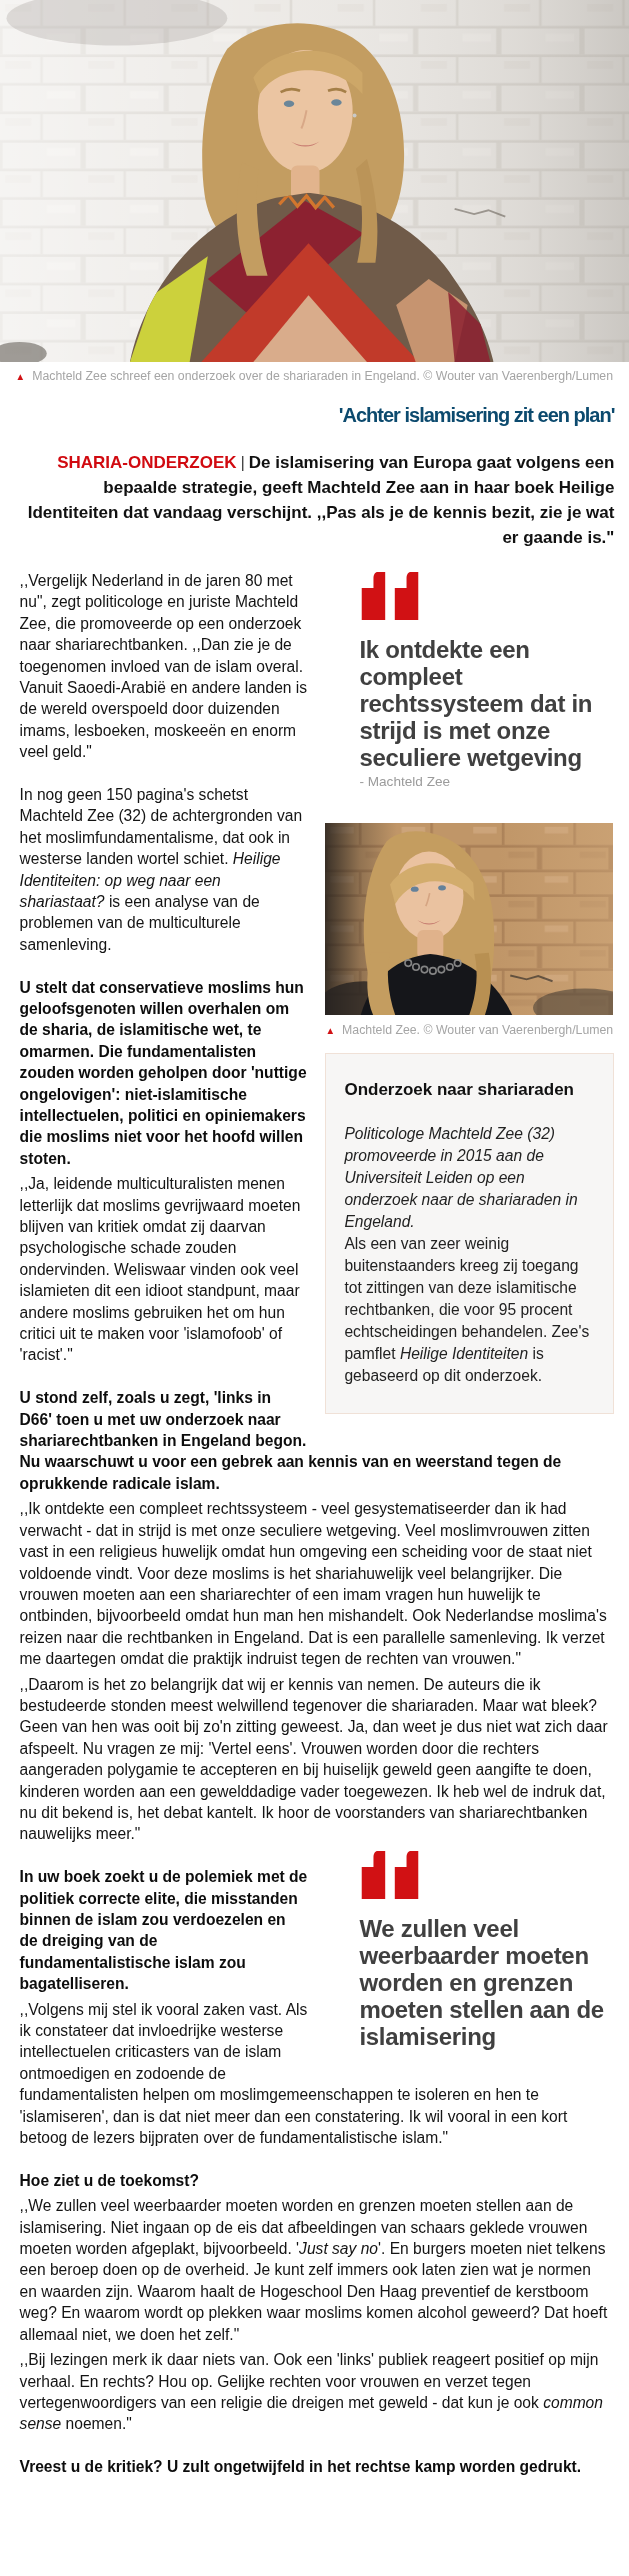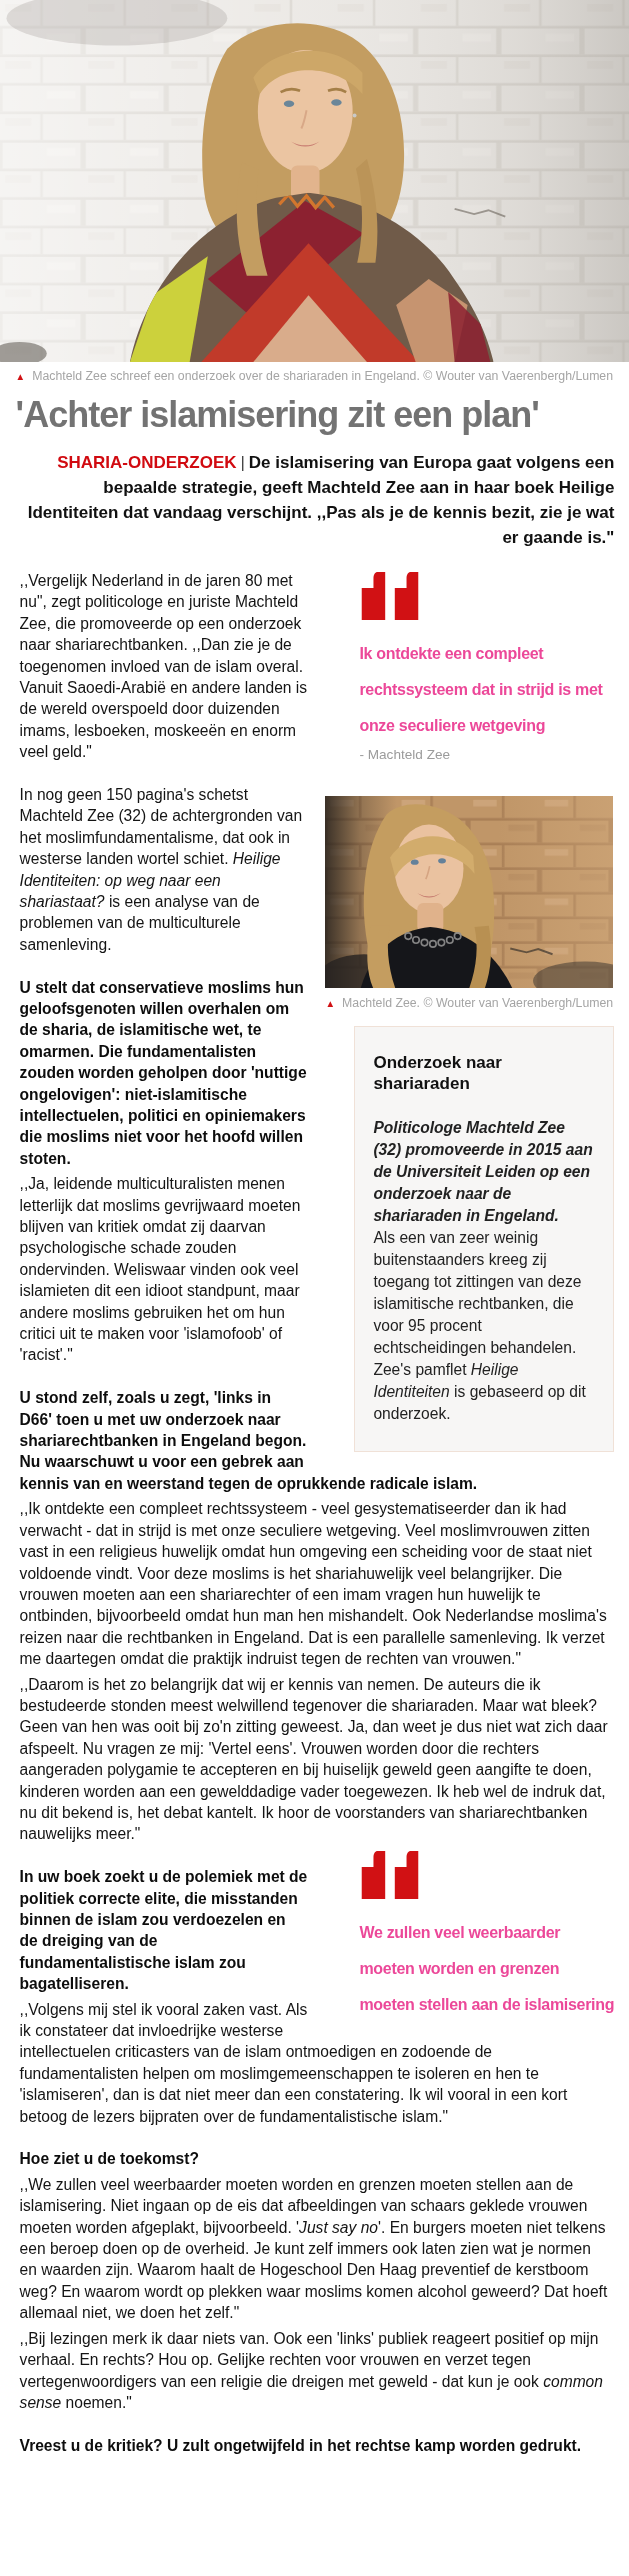--- a/index.html
+++ b/index.html
@@ -7,47 +7,47 @@
   figure{margin:0;padding:0;}
   blockquote{margin:0;padding:0;}
 
   
   .hero-img{display:block;width:630px;height:362px;}
   .caption-row{display:flex;gap:7.1px;align-items:flex-start;padding:6.5px 15.6px 2.6px 15.6px;}
   .tri{color:#d11114;font-size:9.7px;line-height:15px;flex:0 0 auto;}
   .caption-text{color:#a5a5a5;font-size:12.3px;line-height:15.6px;}
 
   
-  h1.headline{margin:11.7px 15.6px 0 15.6px;font-size:36px;line-height:34px;font-weight:bold;letter-spacing:-1px;color:#737373;}
+  h1.headline{margin:11.7px 15.6px 0 15.6px;font-size:20px;line-height:34px;font-weight:bold;letter-spacing:-1px;color:#0c4a6e;text-align:right;}
   .intro{margin:18px 15.6px 0 15.6px;font-size:17px;line-height:25px;font-weight:bold;color:#111;text-align:right;}
   .intro .label{color:#d10a10;}
   .intro .sep{color:#444;font-weight:normal;padding:0 3.9px;}
 
   
   .article{margin:19.5px 15.6px 0 15.6px;font-size:15.6px;line-height:21.4px;color:#141414;}
   .article:after{content:"";display:block;clear:both;}
   .para{margin:4px;}
   .para.gap{margin-top:21.4px;}
   .para.q{font-weight:bold;color:#0d0d0d;}
   .para em{font-style:italic;}
 
   
   aside.float-col{float:right;width:289px;margin:2.6px 0 17px 18px;}
   .pullquote{padding-left:34px;}
   .pq-icon svg{width:62px;height:48px;display:block;}
-  .pq-text{margin-top:15.6px;font-size:16px;line-height:36px;font-weight:bold;color:#ec4899;letter-spacing:-0.3px;}
+  .pq-text{margin-top:15.6px;font-size:24px;line-height:27px;font-weight:bold;color:#404040;letter-spacing:-0.3px;}
   .pq-attr{margin-top:0;color:#9b9b9b;font-size:13.6px;}
   .portrait{margin-top:31px;}
   .portrait-photo{display:block;width:288px;height:192px;}
   .portrait .caption-row{padding:7.8px 0 0 0;}
 
-  .infobox{margin-top:14.3px;background:#f7f6f5;border:0.6px solid #f0e1d7;padding:21px 18px 26px 18px;margin-left:29px;}
+  .infobox{margin-top:14.3px;background:#f7f6f5;border:0.6px solid #f0e1d7;padding:21px 18px 26px 18px;}
   .infobox h2{margin:3.9px 0 0 0;font-size:17px;line-height:21px;color:#111;}
   .infobox p{margin:0;font-size:15.6px;line-height:22px;color:#222;}
-  .infobox p.lead{margin-top:23.4px;font-style:italic;font-weight:bold;}
+  .infobox p.lead{margin-top:23.4px;font-style:italic;}
   .infobox p.body em{font-style:italic;}
 
   .bottom-pad{height:32px;}
 </style>
 </head>
 <body>
 
 <figure class="hero">
   <svg class="hero-img" viewBox="0 0 970 558" preserveAspectRatio="none" aria-hidden="true">
     <defs>

